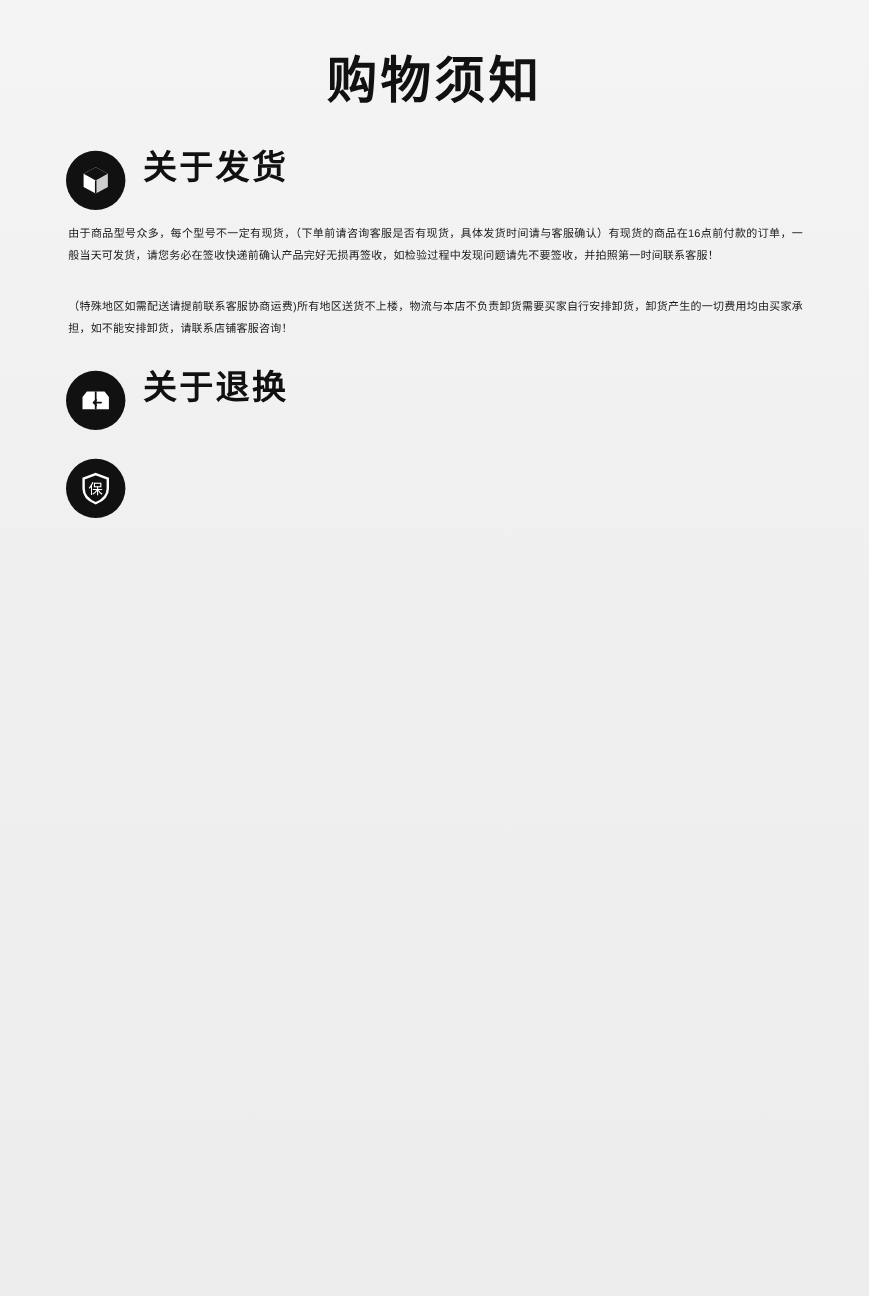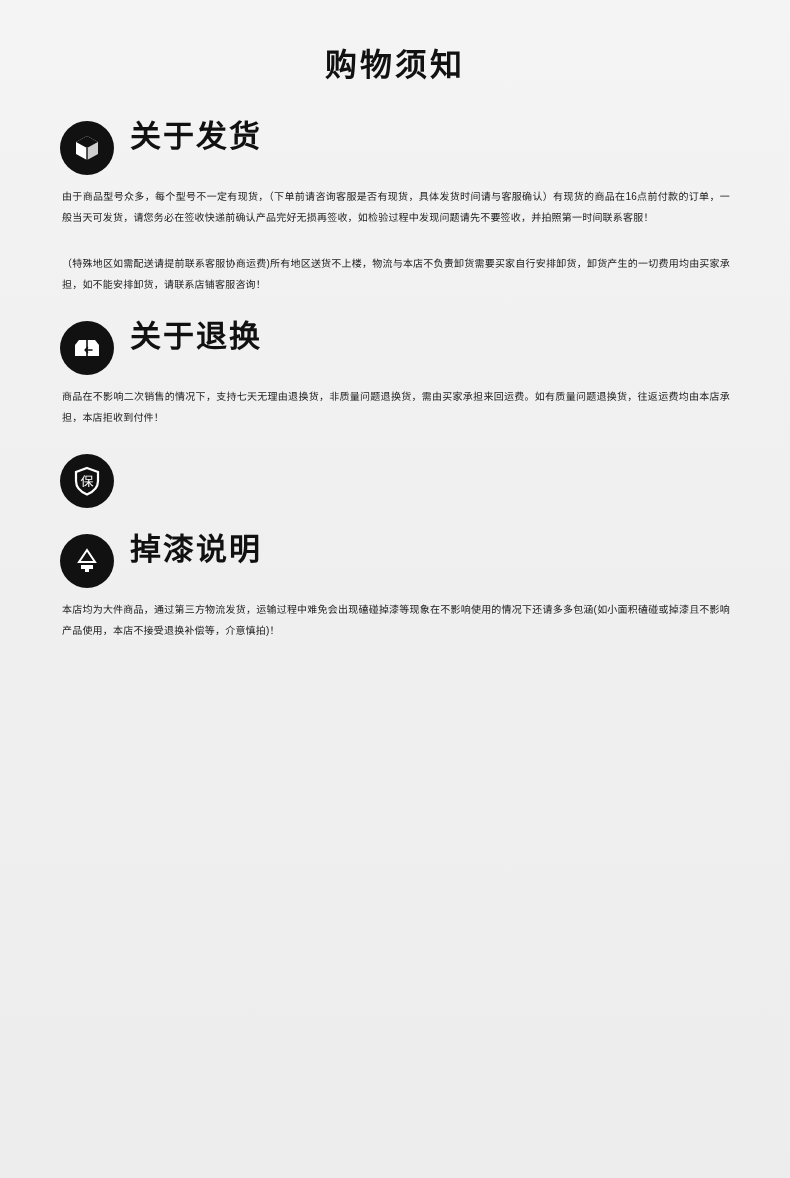--- a/index.html
+++ b/index.html
@@ -18,21 +18,21 @@
   .page {
     position: relative;
     width: 790px;
     height: 1178px;
     background: linear-gradient(180deg, #f4f4f4 0%, #f0f0f0 40%, #ededed 100%);
     box-sizing: border-box;
     padding: 0 60px;
   }
   .page-title {
     text-align: center;
-    font-size: 32px;
+    font-size: 46px;
     font-weight: bold;
     letter-spacing: 3px;
     color: #111;
     padding-top: 48px;
     margin: 0 0 38px 0;
     line-height: 1.1;
   }
   .section {
     margin-bottom: 26px;
   }
@@ -107,41 +107,27 @@
       <span class="badge">
         <svg width="32" height="32" viewBox="0 0 32 32" aria-hidden="true">
           <path d="M4 13 H28 V24 H4 Z" fill="#fff"></path>
           <path d="M4 13 L8 8 H24 L28 13 Z" fill="#fff"></path>
           <path d="M16 8 V24" stroke="#111" stroke-width="1.6"></path>
           <path d="M14 18 H21 M14 18 L16.5 15.6 M14 18 L16.5 20.4" stroke="#111" stroke-width="1.5" fill="none" stroke-linecap="round" stroke-linejoin="round"></path>
         </svg>
       </span>
       <span class="section-title">关于退换</span>
     </div>
-    <p class="section-body">商品在不影响二次销售的情况下，支持七天无理由退换货，非质量问题退换货，需由买家承担来回运费。如有质量问题退换货，往返运费均由本店承担，本店拒收到付件！</p>
   </div>
 
   <div class="section s-warranty">
     <div class="section-head">
       <span class="badge">
         <svg width="34" height="34" viewBox="0 0 34 34" aria-hidden="true">
           <path d="M17 4 L28 8 V17 C28 23.5 23 28 17 30.5 C11 28 6 23.5 6 17 V8 Z" fill="none" stroke="#fff" stroke-width="2.2"></path>
           <text x="17" y="22" font-size="13" font-family="'Liberation Sans', sans-serif" fill="#fff" text-anchor="middle">保</text>
         </svg>
       </span>
     </div>
   </div>
 
-  <div class="section s-paint">
-    <div class="section-head">
-      <span class="badge">
-        <svg width="32" height="32" viewBox="0 0 32 32" aria-hidden="true">
-          <path d="M16 5 L24 17 H8 Z" fill="none" stroke="#fff" stroke-width="2"></path>
-          <path d="M10 20 H22 V24 H10 Z" fill="#fff"></path>
-          <path d="M14 24 H18 V27 H14 Z" fill="#fff"></path>
-        </svg>
-      </span>
-      <span class="section-title">掉漆说明</span>
-    </div>
-    <p class="section-body">本店均为大件商品，通过第三方物流发货，运输过程中难免会出现磕碰掉漆等现象在不影响使用的情况下还请多多包涵(如小面积磕碰或掉漆且不影响产品使用，本店不接受退换补偿等，介意慎拍)！</p>
-  </div>
 
 </div>
 
 </body></html>

